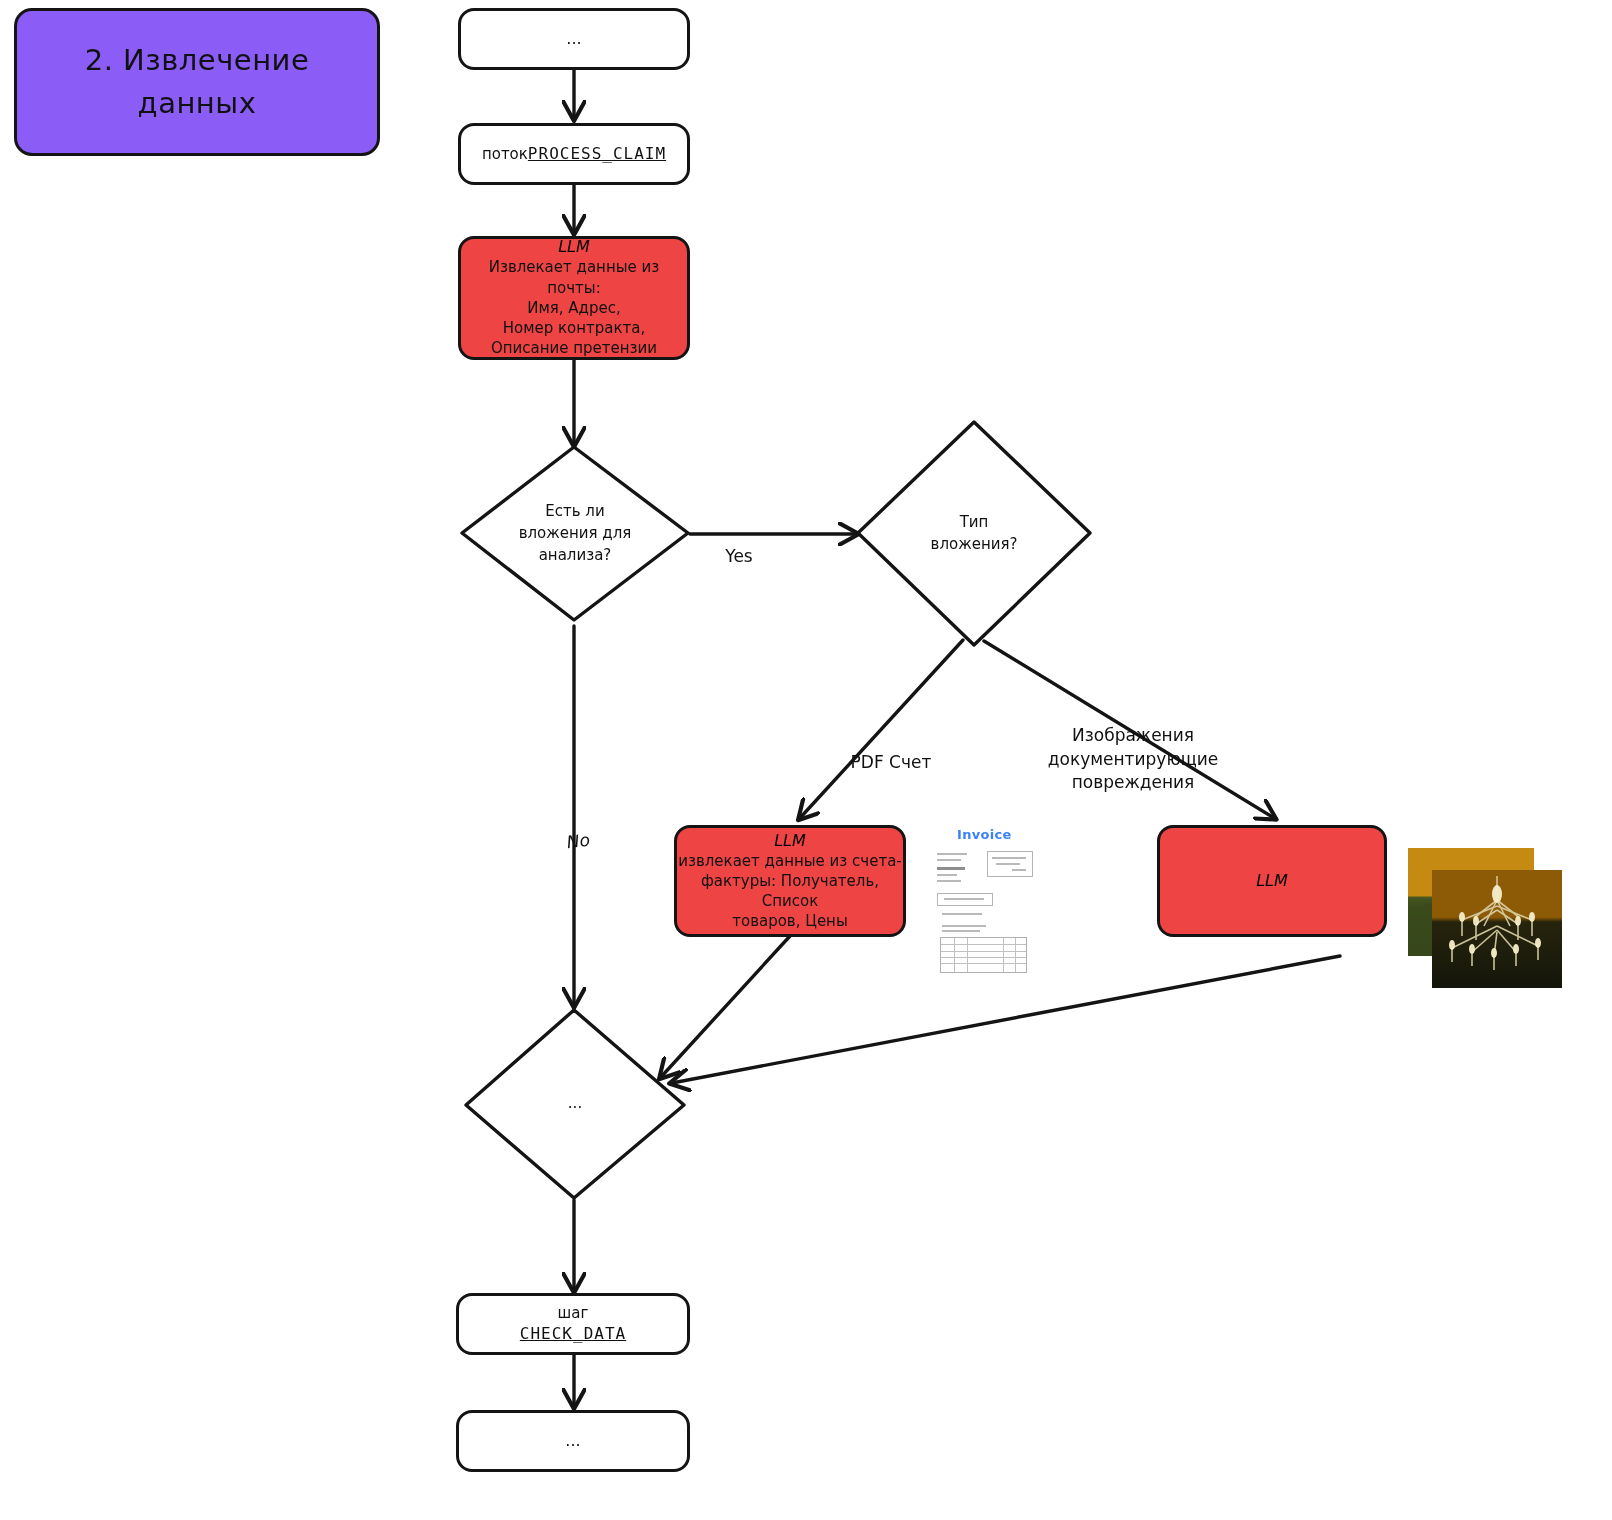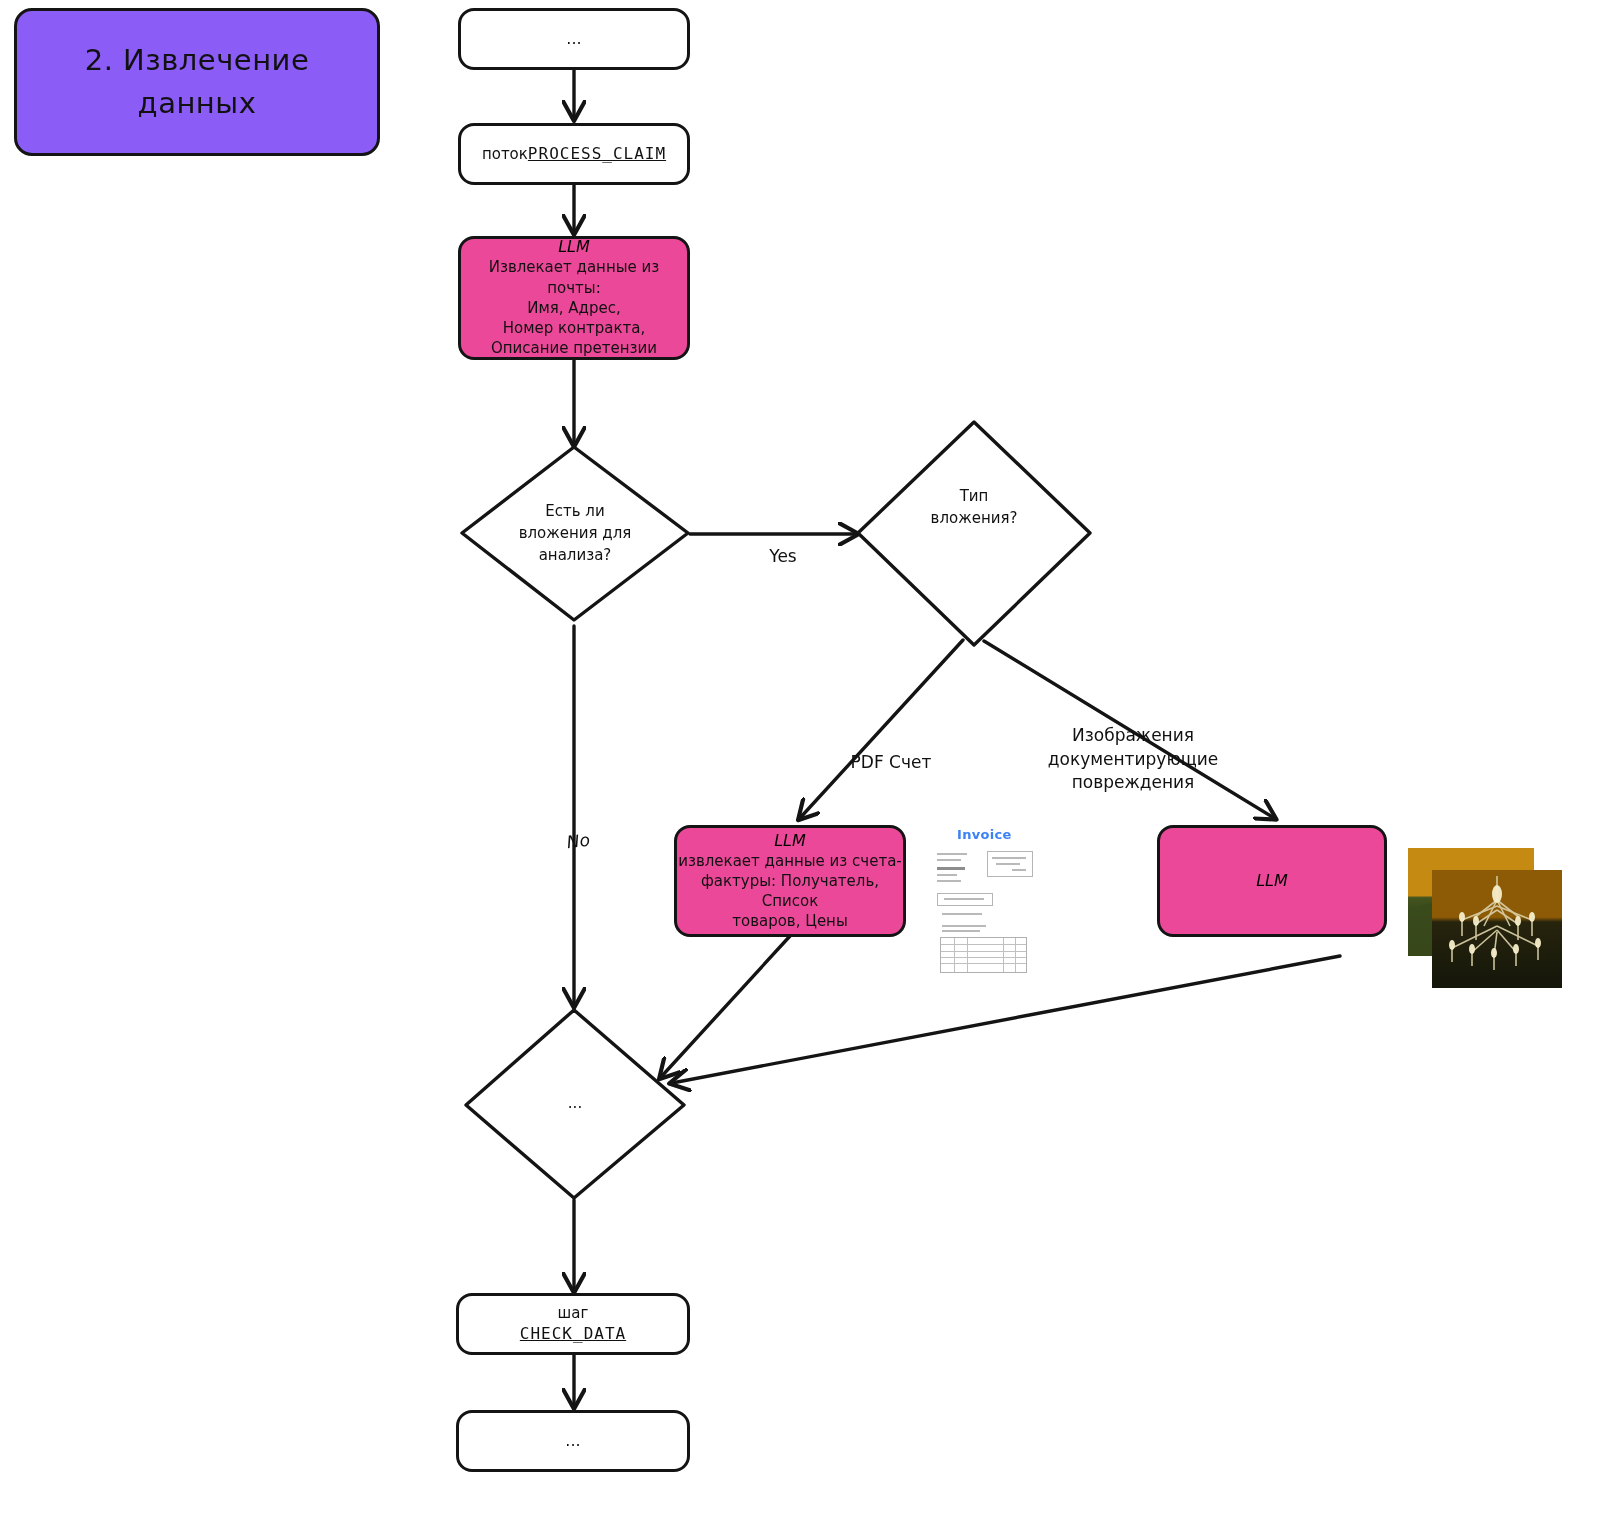--- a/index.html
+++ b/index.html
@@ -30,21 +30,21 @@
   }
   
   .rect {
     border: 3px solid #141414;
     border-radius: 16px;
     background: #ffffff;
   }
   .rect-green {
     border: 3px solid #141414;
     border-radius: 16px;
-    background: #ec4899;
+    background: #ef4444;
   }
   .rect-title {
     border: 3px solid #141414;
     border-radius: 18px;
     background: #8b5cf6;
   }
   .label {
     line-height: 1.35;
     color: #111111;
     white-space: pre-line;
@@ -218,21 +218,21 @@
 Номер контракта,
 Описание претензии</span>
 </div>
 
 <div class="diamond-wrap" style="left:462px; top:447px; width:226px; height:174px;">
   <span class="diamond-text">Есть ли
 вложения для
 анализа?</span>
 </div>
 
-<div class="diamond-wrap" style="left:858px; top:396px; width:232px; height:224px;">
+<div class="diamond-wrap" style="left:858px; top:422px; width:232px; height:224px;">
   <span class="diamond-text">Тип
 вложения?</span>
 </div>
 
 <div class="node rect-green" style="left:674px; top:825px; width:232px; height:112px; flex-direction:column;">
   <span class="llm-head">LLM</span>
   <span class="label txt-sm" style="padding:0;">извлекает данные из счета-
 фактуры: Получатель, Список
 товаров, Цены</span>
 </div>
@@ -247,21 +247,21 @@
 
 <div class="node rect" style="left:456px; top:1293px; width:234px; height:62px; flex-direction:column;">
   <span class="label txt-sm" style="padding:0;">шаг</span>
   <span class="label txt-md mono" style="padding:0;">CHECK_DATA</span>
 </div>
 
 <div class="node rect" style="left:456px; top:1410px; width:234px; height:62px;">
   <span class="label txt-md">...</span>
 </div>
 
-<div class="edge-label" style="left:753px; top:521px; width:60px;">
+<div class="edge-label" style="left:709px; top:521px; width:60px;">
   <span>Yes</span>
 </div>
 
 <div class="edge-label ital" style="left:549px; top:806px; width:56px; transform:rotate(-7deg);">
   <span>No</span>
 </div>
 
 <div class="edge-label" style="left:826px; top:727px; width:130px;">
   <span>PDF Счет</span>
 </div>

